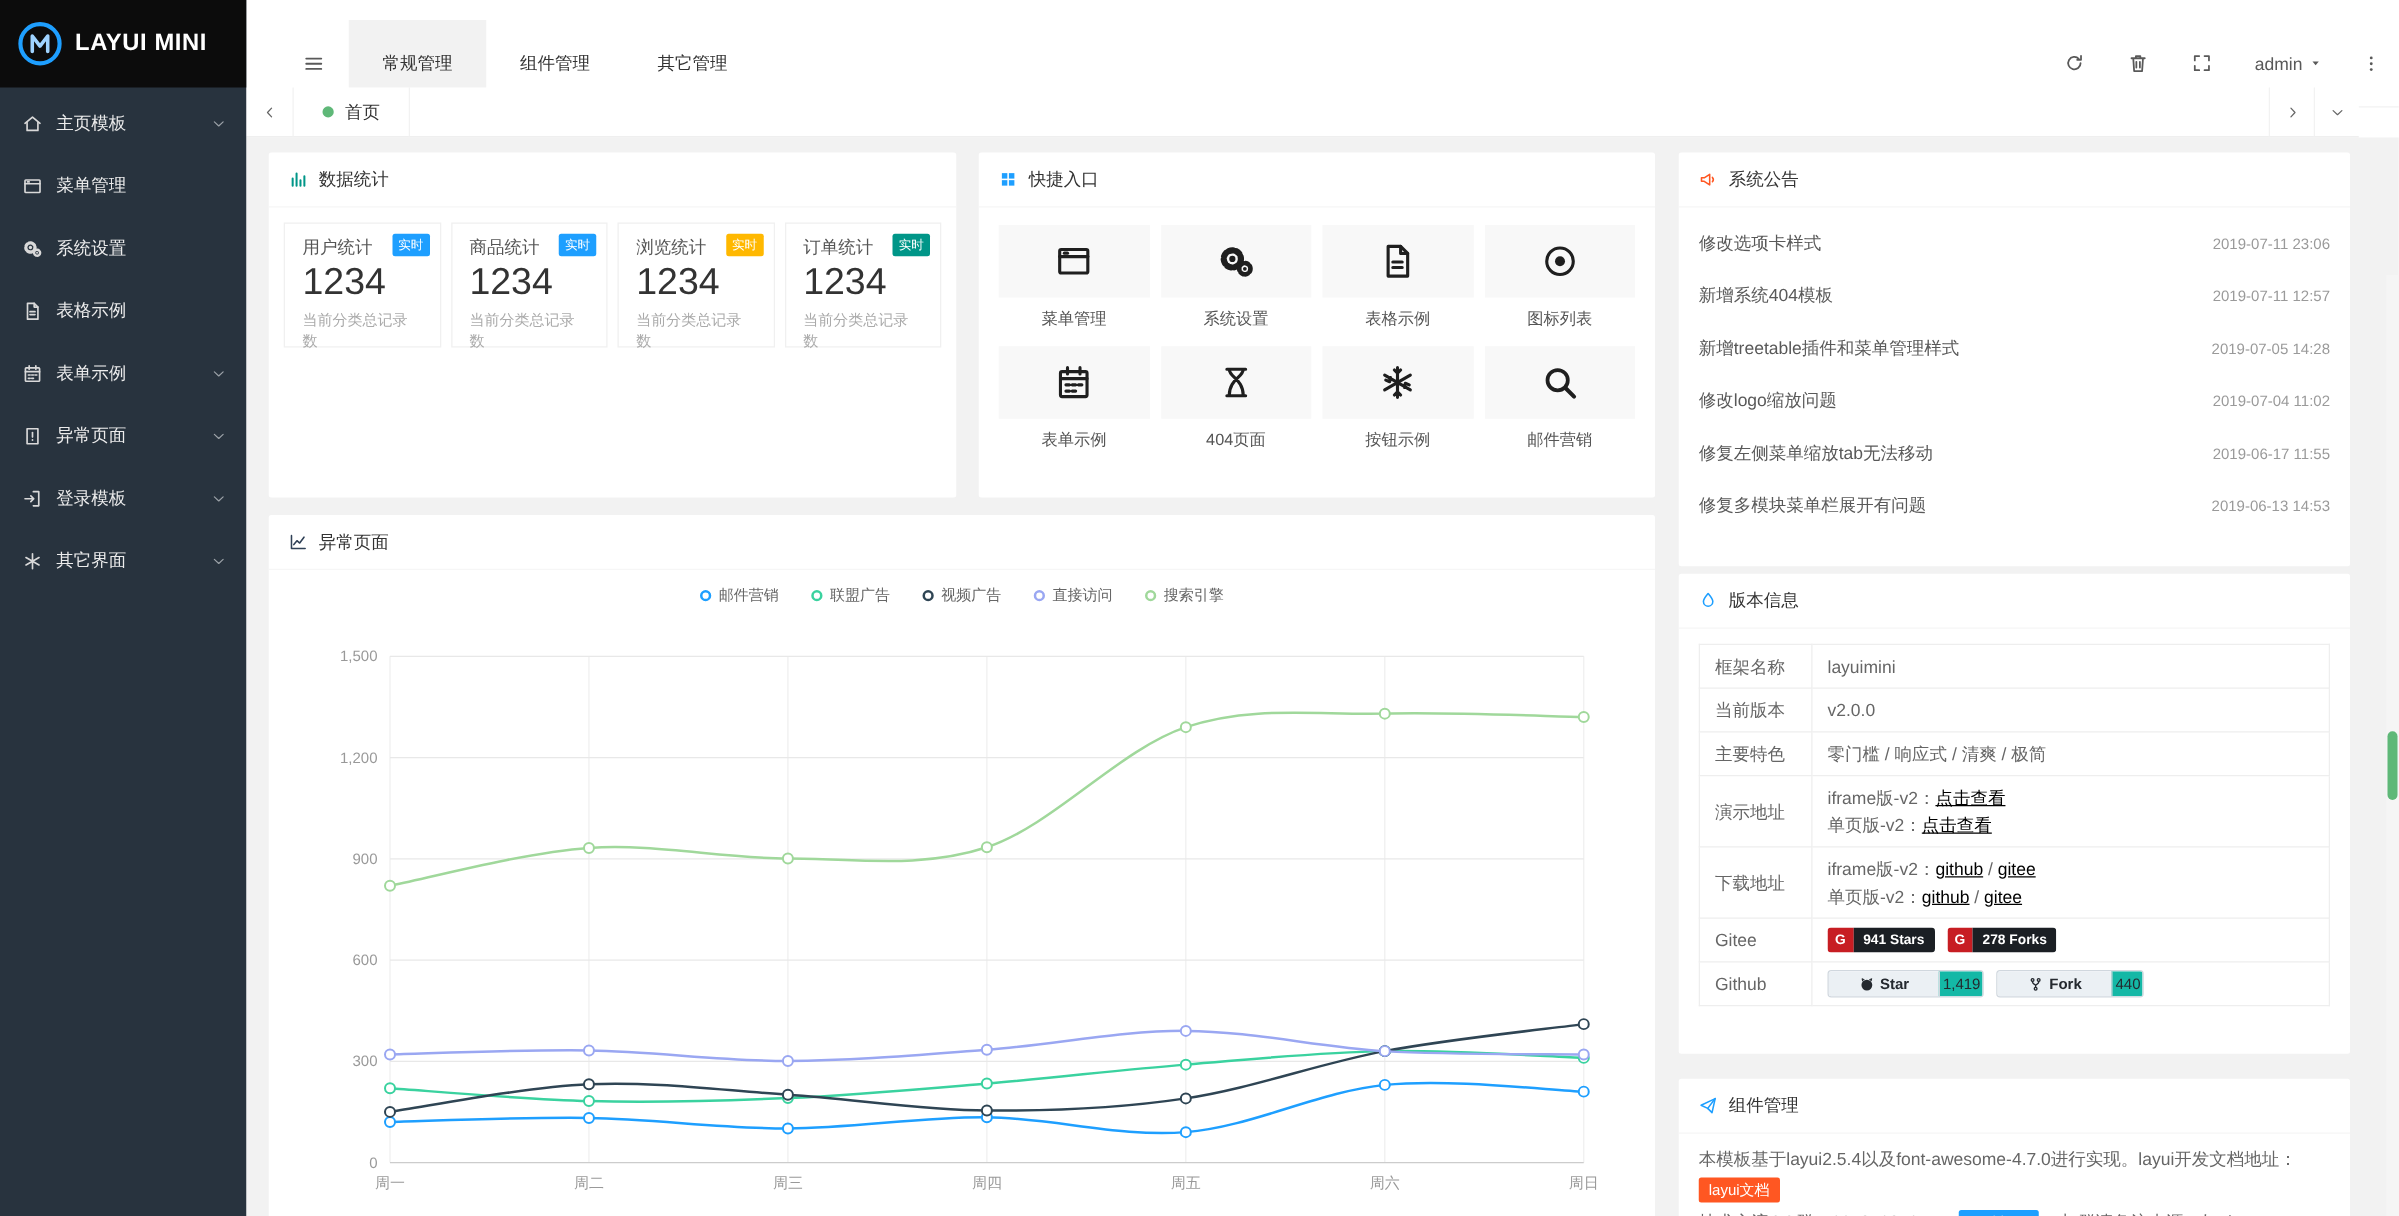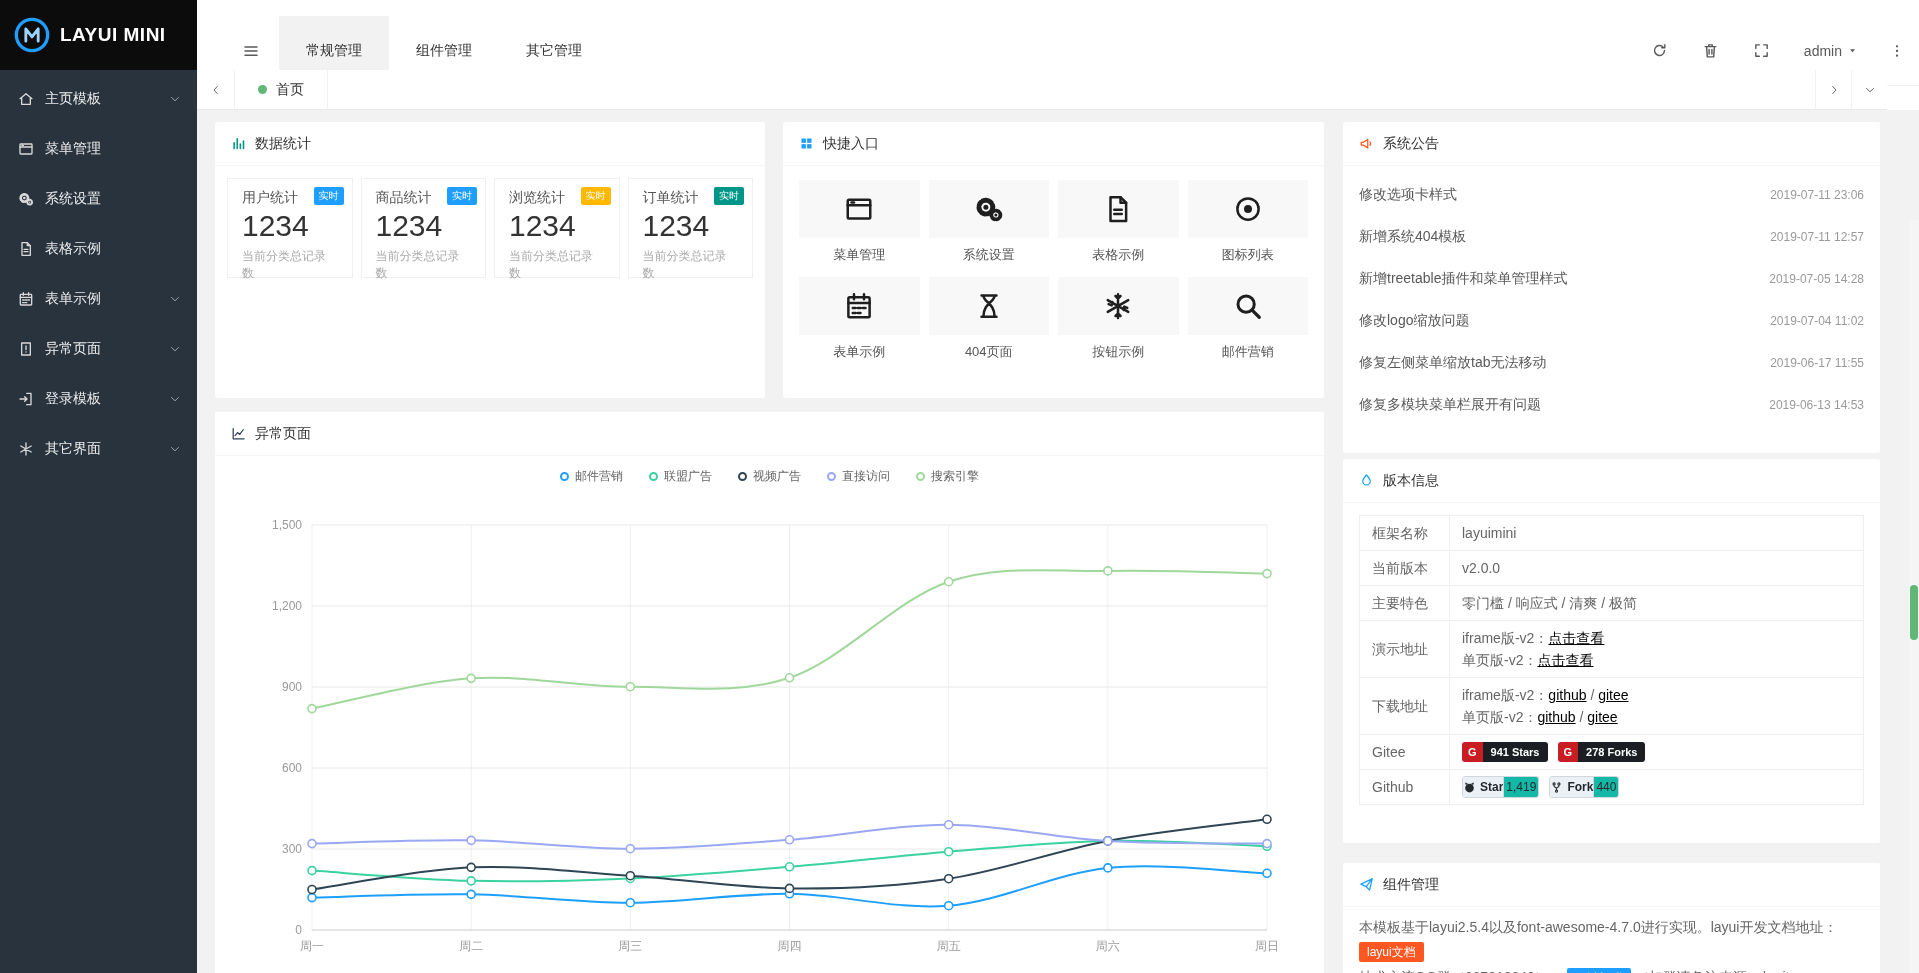--- a/index.html
+++ b/index.html
@@ -90,21 +90,21 @@
   table.ver { width:100%; border-collapse:collapse; }
   .ver td { border:1px solid #eee; padding:6px 12px; font-size:14px; color:#666; line-height:22px; vertical-align:middle; }
   .ver td.lbl { width:90px; }
   a.link { color:#000000; text-decoration:underline; cursor:pointer; }
   .badge-row { display:flex; gap:10px; align-items:center; }
   .gitee-badge { display:inline-flex; border-radius:3px; overflow:hidden; font-size:11px; font-weight:700; line-height:16px; cursor:pointer; }
   .gitee-badge .g { background:#c71d23; color:#fff; padding:2px 6px; }
   .gitee-badge .t { background:#1b1f24; color:#fff; padding:2px 8px; }
   .gh-badge { display:inline-flex; border:1px solid #d0d7de; border-radius:3px; overflow:hidden;
     font-size:12px; color:#24292f; line-height:16px; cursor:pointer; }
-  .gh-badge .l { background:#ebf0f4; padding:2px 0; display:flex; align-items:center; gap:4px; font-weight:700; }
+  .gh-badge .l { background:#ebf0f4; padding:2px 24px; display:flex; align-items:center; gap:4px; font-weight:700; }
   .gh-badge .l .ic { width:13px; height:13px; }
   .gh-badge .r { background:#14b8a6; padding:2px 2px; border-left:1px solid #d0d7de; }
 
   
   .auth-body { padding:8px 16px; font-size:14px; color:#666; line-height:24px; }
   .doc-badge { display:inline-block; background:#FF5722; color:#fff; font-size:12px; padding:3px 8px;
     border-radius:2px; margin:3px 0; line-height:14px; cursor:pointer; }
   .qq-badge { display:inline-block; background:#1E9FFF; color:#fff; font-size:12px; padding:3px 8px;
     border-radius:2px; line-height:14px; cursor:pointer; }
 

